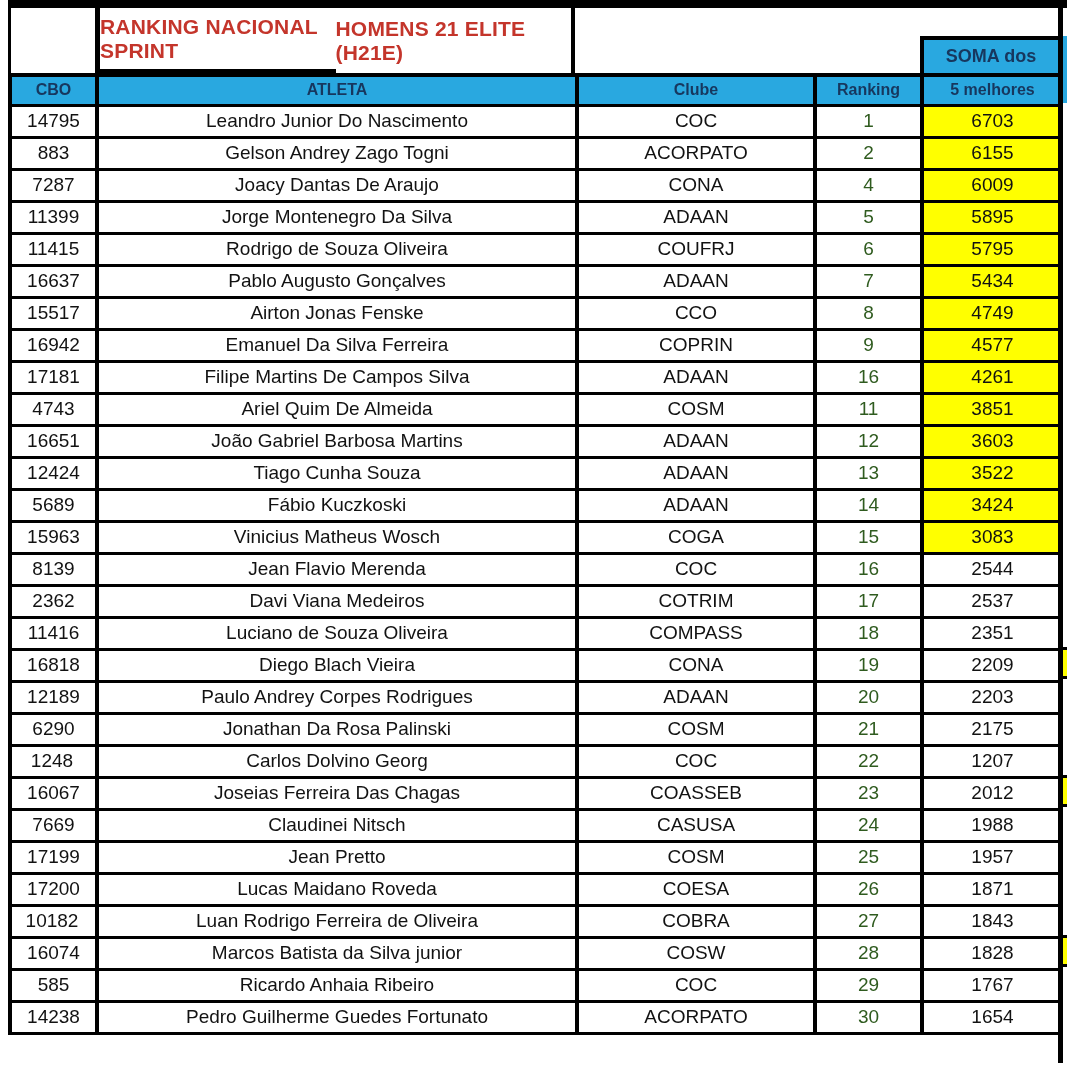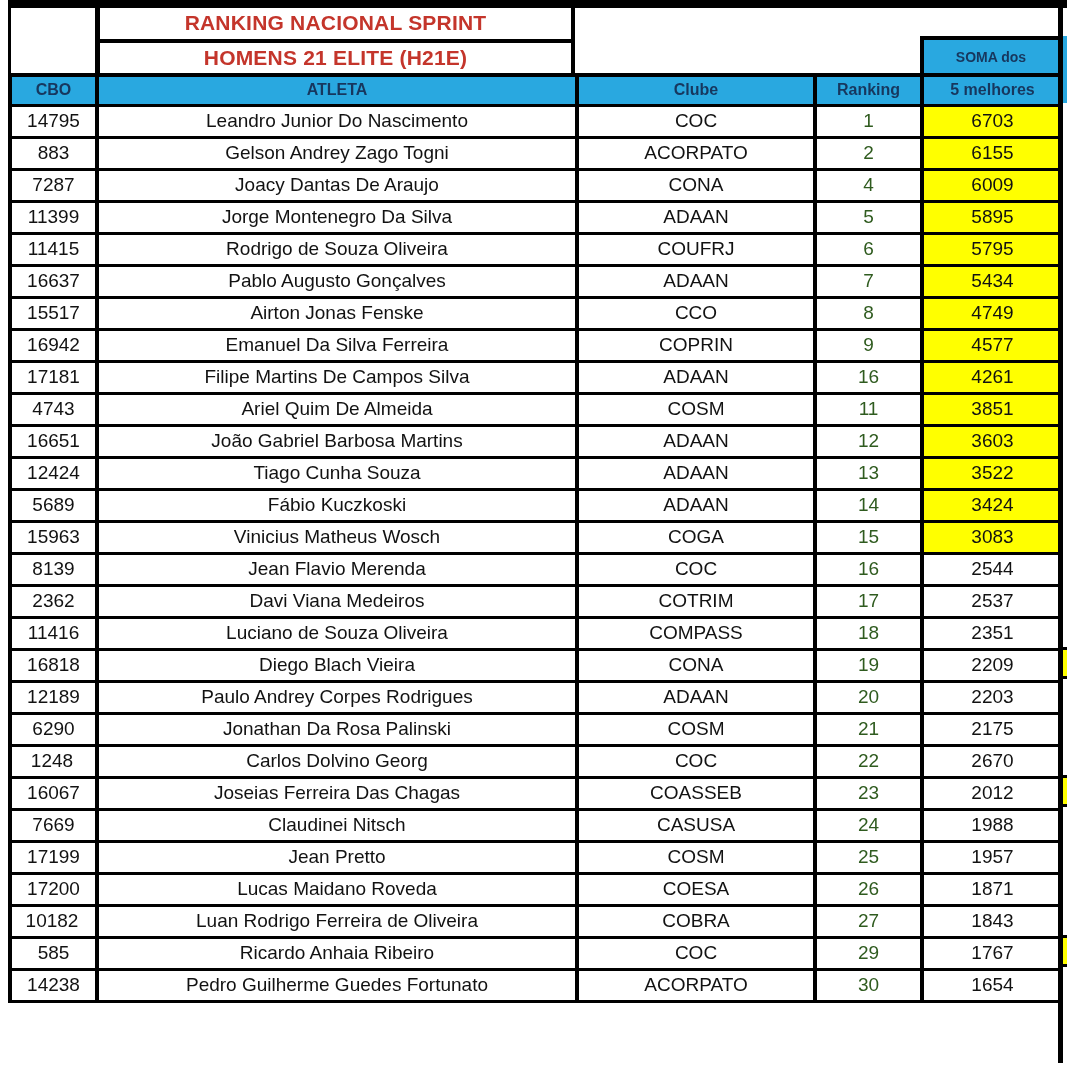--- a/index.html
+++ b/index.html
@@ -6,30 +6,30 @@
   .canvas{
     position:relative;width:1067px;height:1067px;background:#ffffff;
     font-family:"Liberation Sans", sans-serif;color:#121212;overflow:hidden;
   }
   .top-bar{position:absolute;left:8px;top:0;width:1059px;height:8px;background:#000;}
   
   .cbo-blank{position:absolute;left:8px;top:8px;width:87px;height:65px;background:#fff;border-left:3px solid #000;box-sizing:border-box;}
   .title-box{
     position:absolute;left:95px;top:8px;width:480px;height:65px;box-sizing:border-box;
     border-left:5px solid #000;border-right:4px solid #000;background:#fff;
-    display:flex;flex-direction:column;
+    display:flex;flex-direction:row;
   }
   .title-row{flex:1;display:flex;align-items:center;justify-content:center;
     font-weight:bold;font-size:21px;color:var(--red);letter-spacing:.2px;}
   .title-row.first{border-bottom:4px solid #000;}
   .soma-dos{
     position:absolute;left:920px;top:36px;width:138px;height:37px;box-sizing:border-box;
     background:var(--blue);border:4px solid #000;border-bottom:none;border-right:none;
     display:flex;align-items:center;justify-content:center;
-    font-weight:bold;font-size:14px;color:var(--navy);
+    font-weight:bold;font-size:18px;color:var(--navy);
   }
   
   table.rank{
     position:absolute;left:8px;top:73px;width:1053px;
     border-collapse:collapse;table-layout:fixed;
   }
   table.rank th,table.rank td{
     border:3px solid #000;border-left-width:4px;border-right-width:4px;
     padding:0;overflow:hidden;white-space:nowrap;box-sizing:border-box;
   }
@@ -221,21 +221,21 @@
     <td class="atleta">Jonathan Da Rosa Palinski</td>
     <td class="clube">COSM</td>
     <td class="ranking">21</td>
     <td class="soma">2175</td>
   </tr>
         <tr>
     <td class="cbo right">1248</td>
     <td class="atleta">Carlos Dolvino Georg</td>
     <td class="clube">COC</td>
     <td class="ranking">22</td>
-    <td class="soma">2670</td>
+    <td class="soma">1207</td>
   </tr>
         <tr>
     <td class="cbo">16067</td>
     <td class="atleta">Joseias Ferreira Das Chagas</td>
     <td class="clube">COASSEB</td>
     <td class="ranking">23</td>
     <td class="soma">2012</td>
   </tr>
         <tr>
     <td class="cbo">7669</td>
@@ -257,20 +257,27 @@
     <td class="clube">COESA</td>
     <td class="ranking">26</td>
     <td class="soma">1871</td>
   </tr>
         <tr>
     <td class="cbo right">10182</td>
     <td class="atleta">Luan Rodrigo Ferreira de Oliveira</td>
     <td class="clube">COBRA</td>
     <td class="ranking">27</td>
     <td class="soma">1843</td>
+  </tr>
+        <tr>
+    <td class="cbo">16074</td>
+    <td class="atleta">Marcos Batista da Silva junior</td>
+    <td class="clube">COSW</td>
+    <td class="ranking">28</td>
+    <td class="soma">1828</td>
   </tr>
         <tr>
     <td class="cbo">585</td>
     <td class="atleta">Ricardo Anhaia Ribeiro</td>
     <td class="clube">COC</td>
     <td class="ranking">29</td>
     <td class="soma">1767</td>
   </tr>
         <tr>
     <td class="cbo">14238</td>

